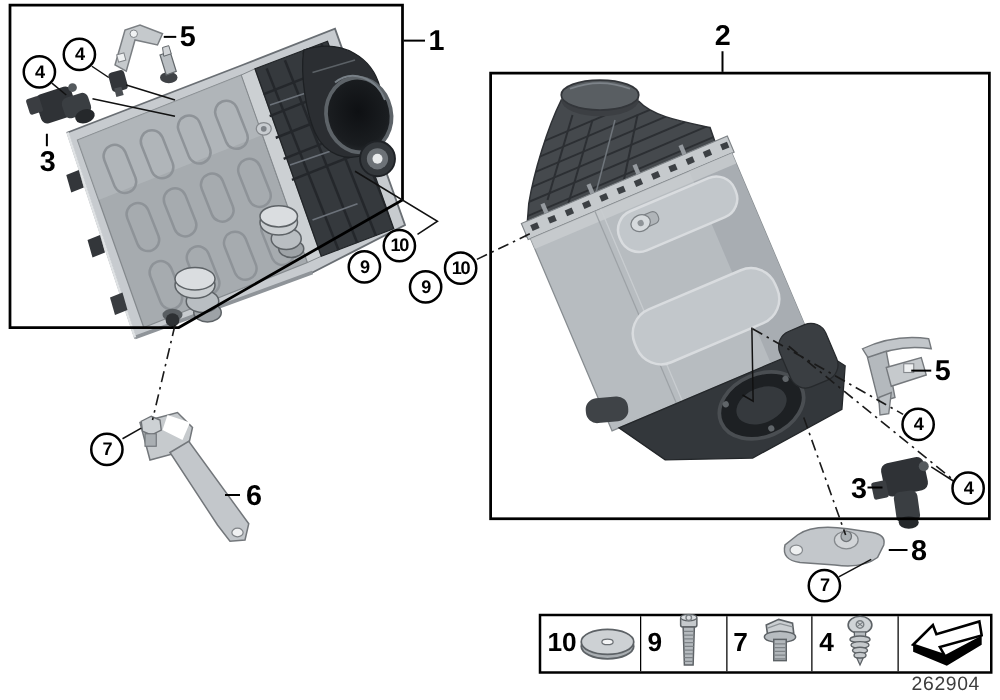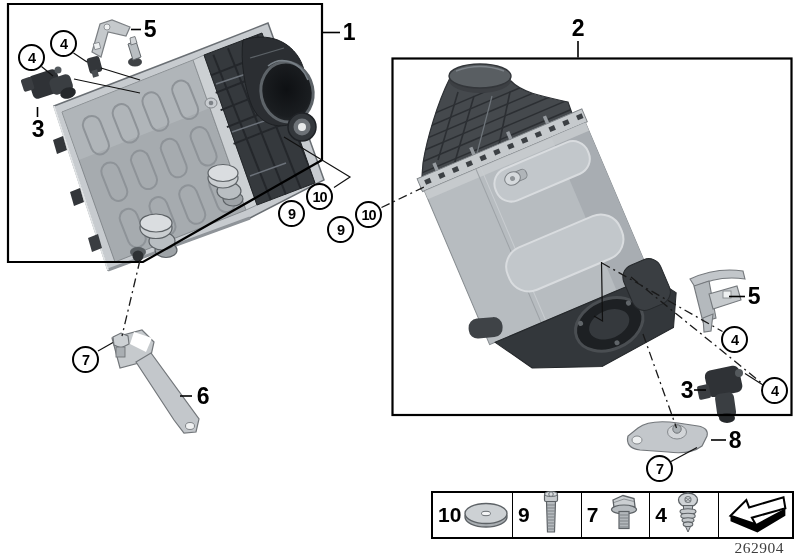--- a/index.html
+++ b/index.html
@@ -22,21 +22,21 @@
     border:2px solid #000;display:flex;box-sizing:border-box;background:#fff;
   }
   .lcell{
     border-right:1.6px solid #000;display:flex;align-items:center;padding:1px 2px 1px 5px;
     box-sizing:border-box;
   }
   .lcell:last-child{border-right:none;justify-content:center;}
   .lnum{font-weight:bold;font-size:21px;color:#000;margin-right:4px;min-width:14px;}
   #drawing-number{
     position:absolute;left:700px;top:539px;width:84px;text-align:right;
-    font-size:15.5px;color:#3d3d3d;letter-spacing:0.5px;font-family:Liberation Serif, serif;
+    font-size:15.5px;color:#3d3d3d;letter-spacing:0.5px;
   }
 </style>
 </head>
 <body>
 
 <div id="stage">
 
 <svg id="art" width="800" height="560" viewBox="0 0 800 560">
   <defs>
     <clipPath id="clip-core1">

